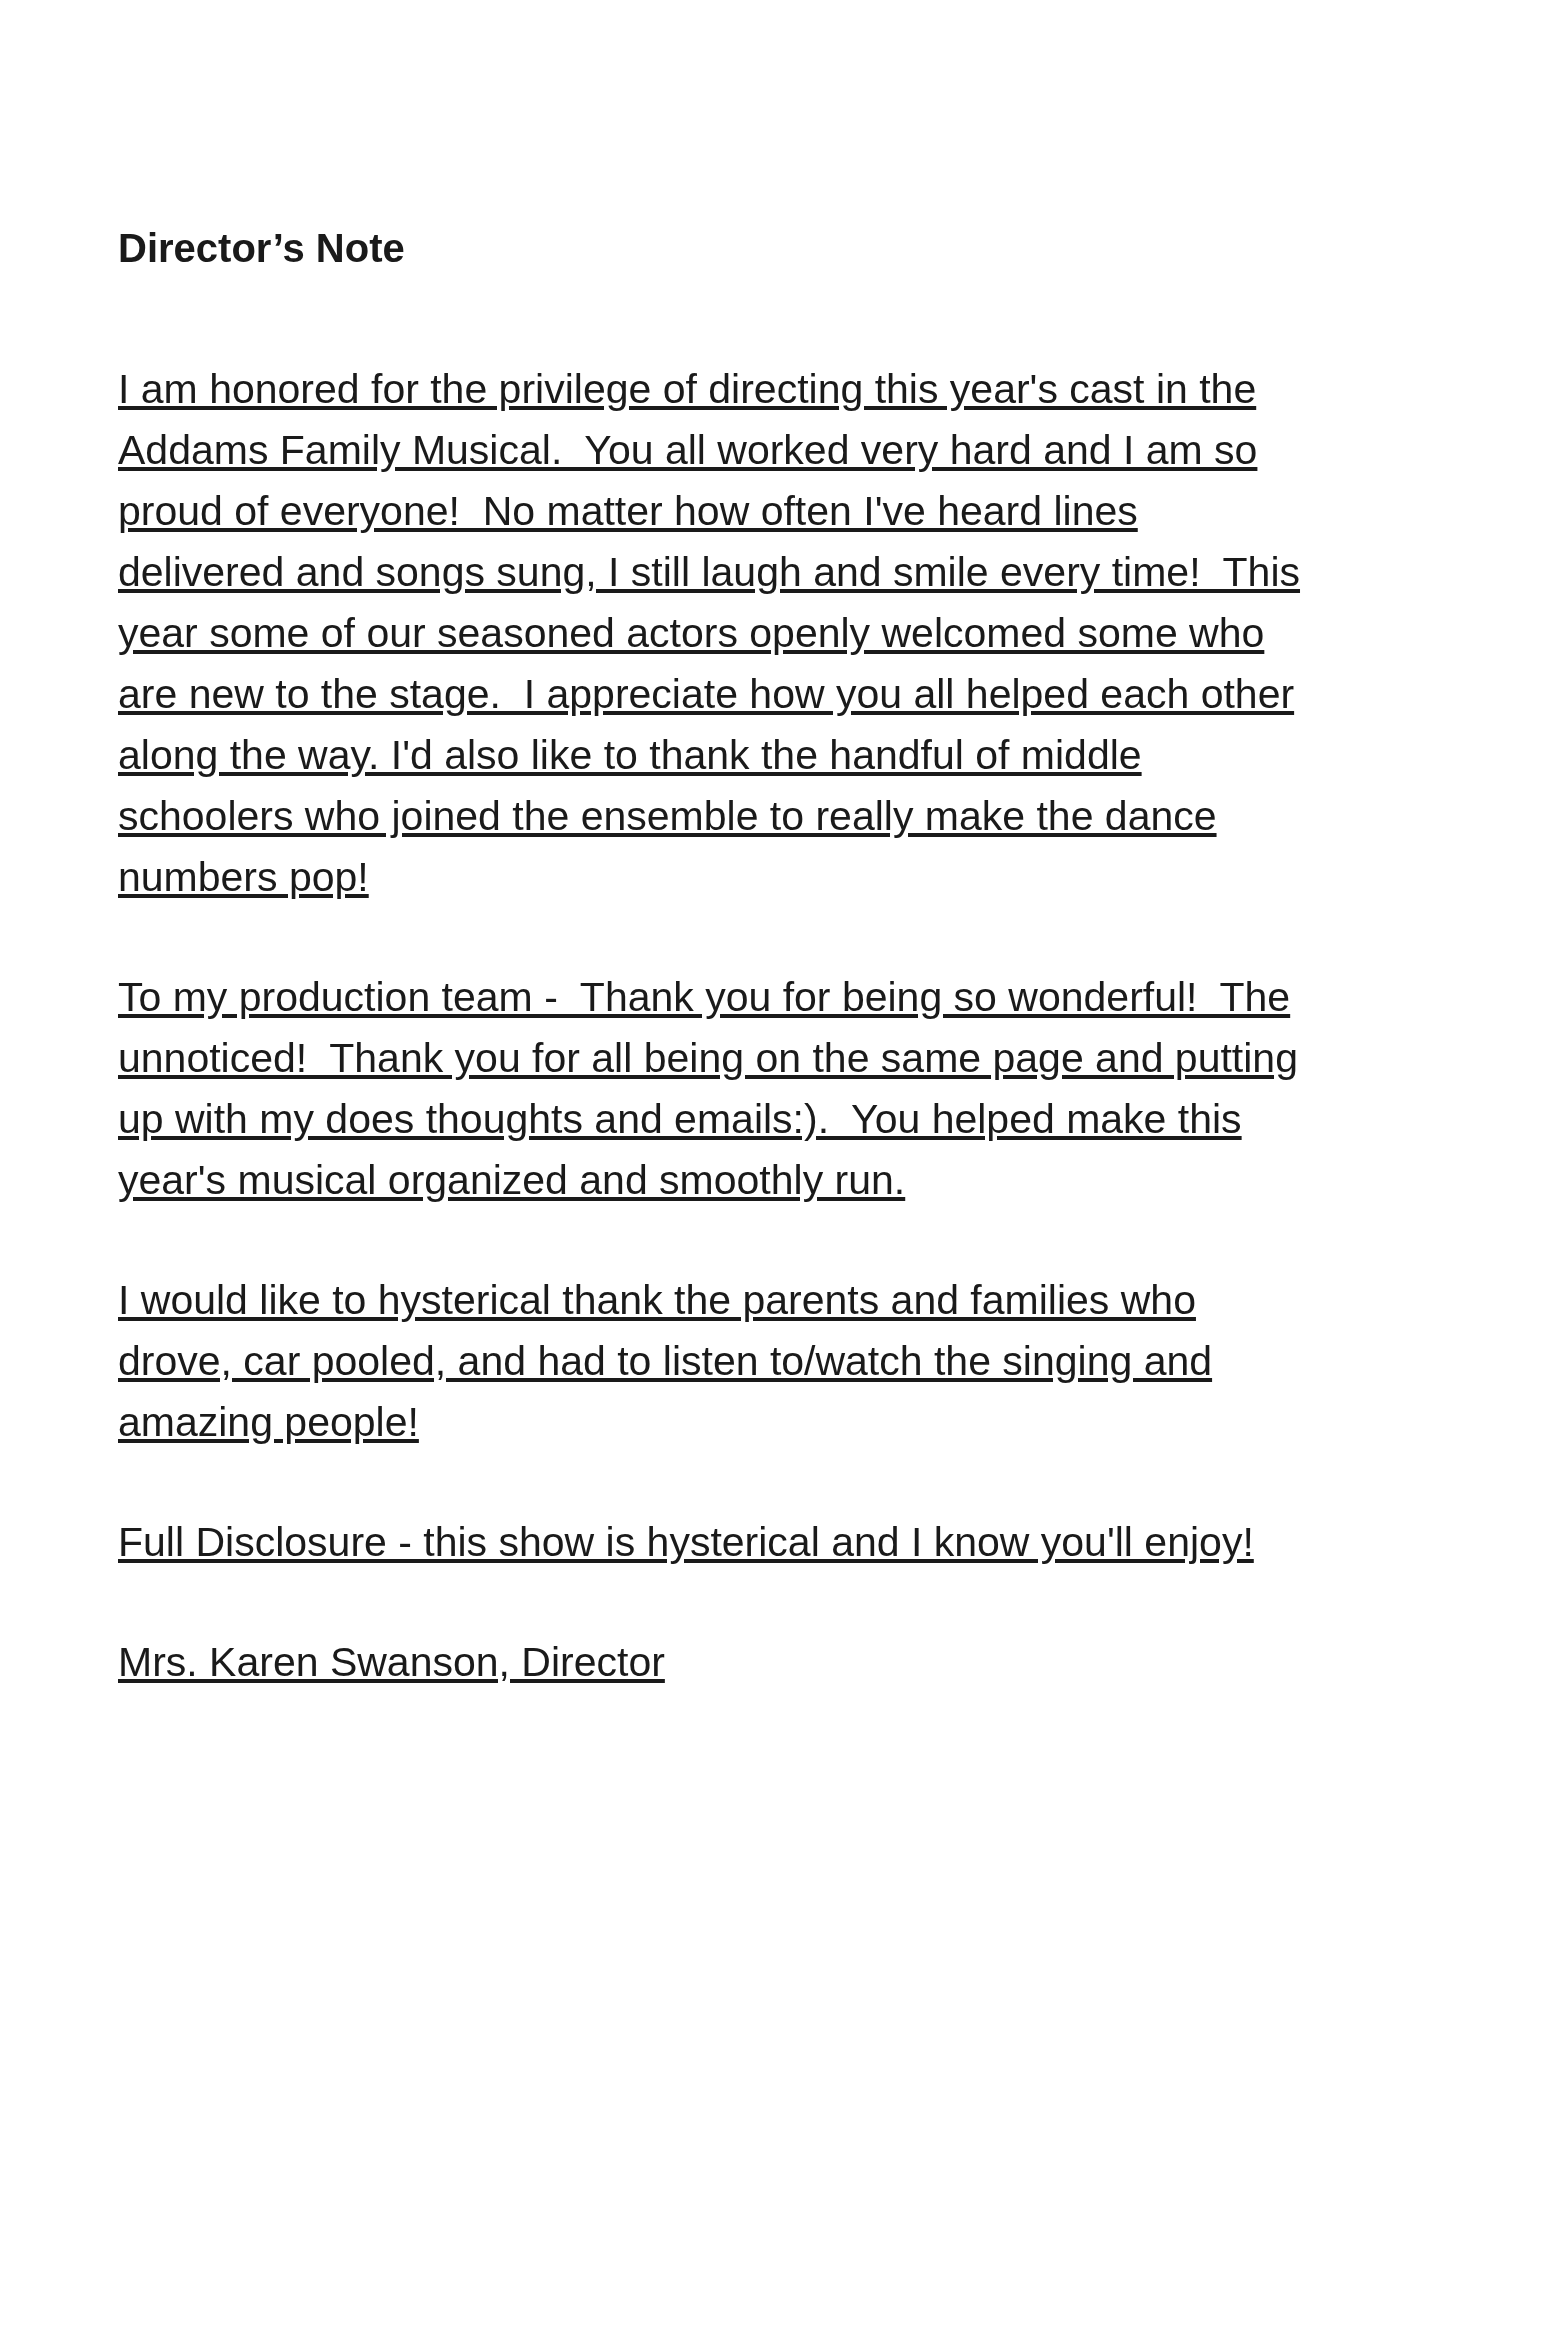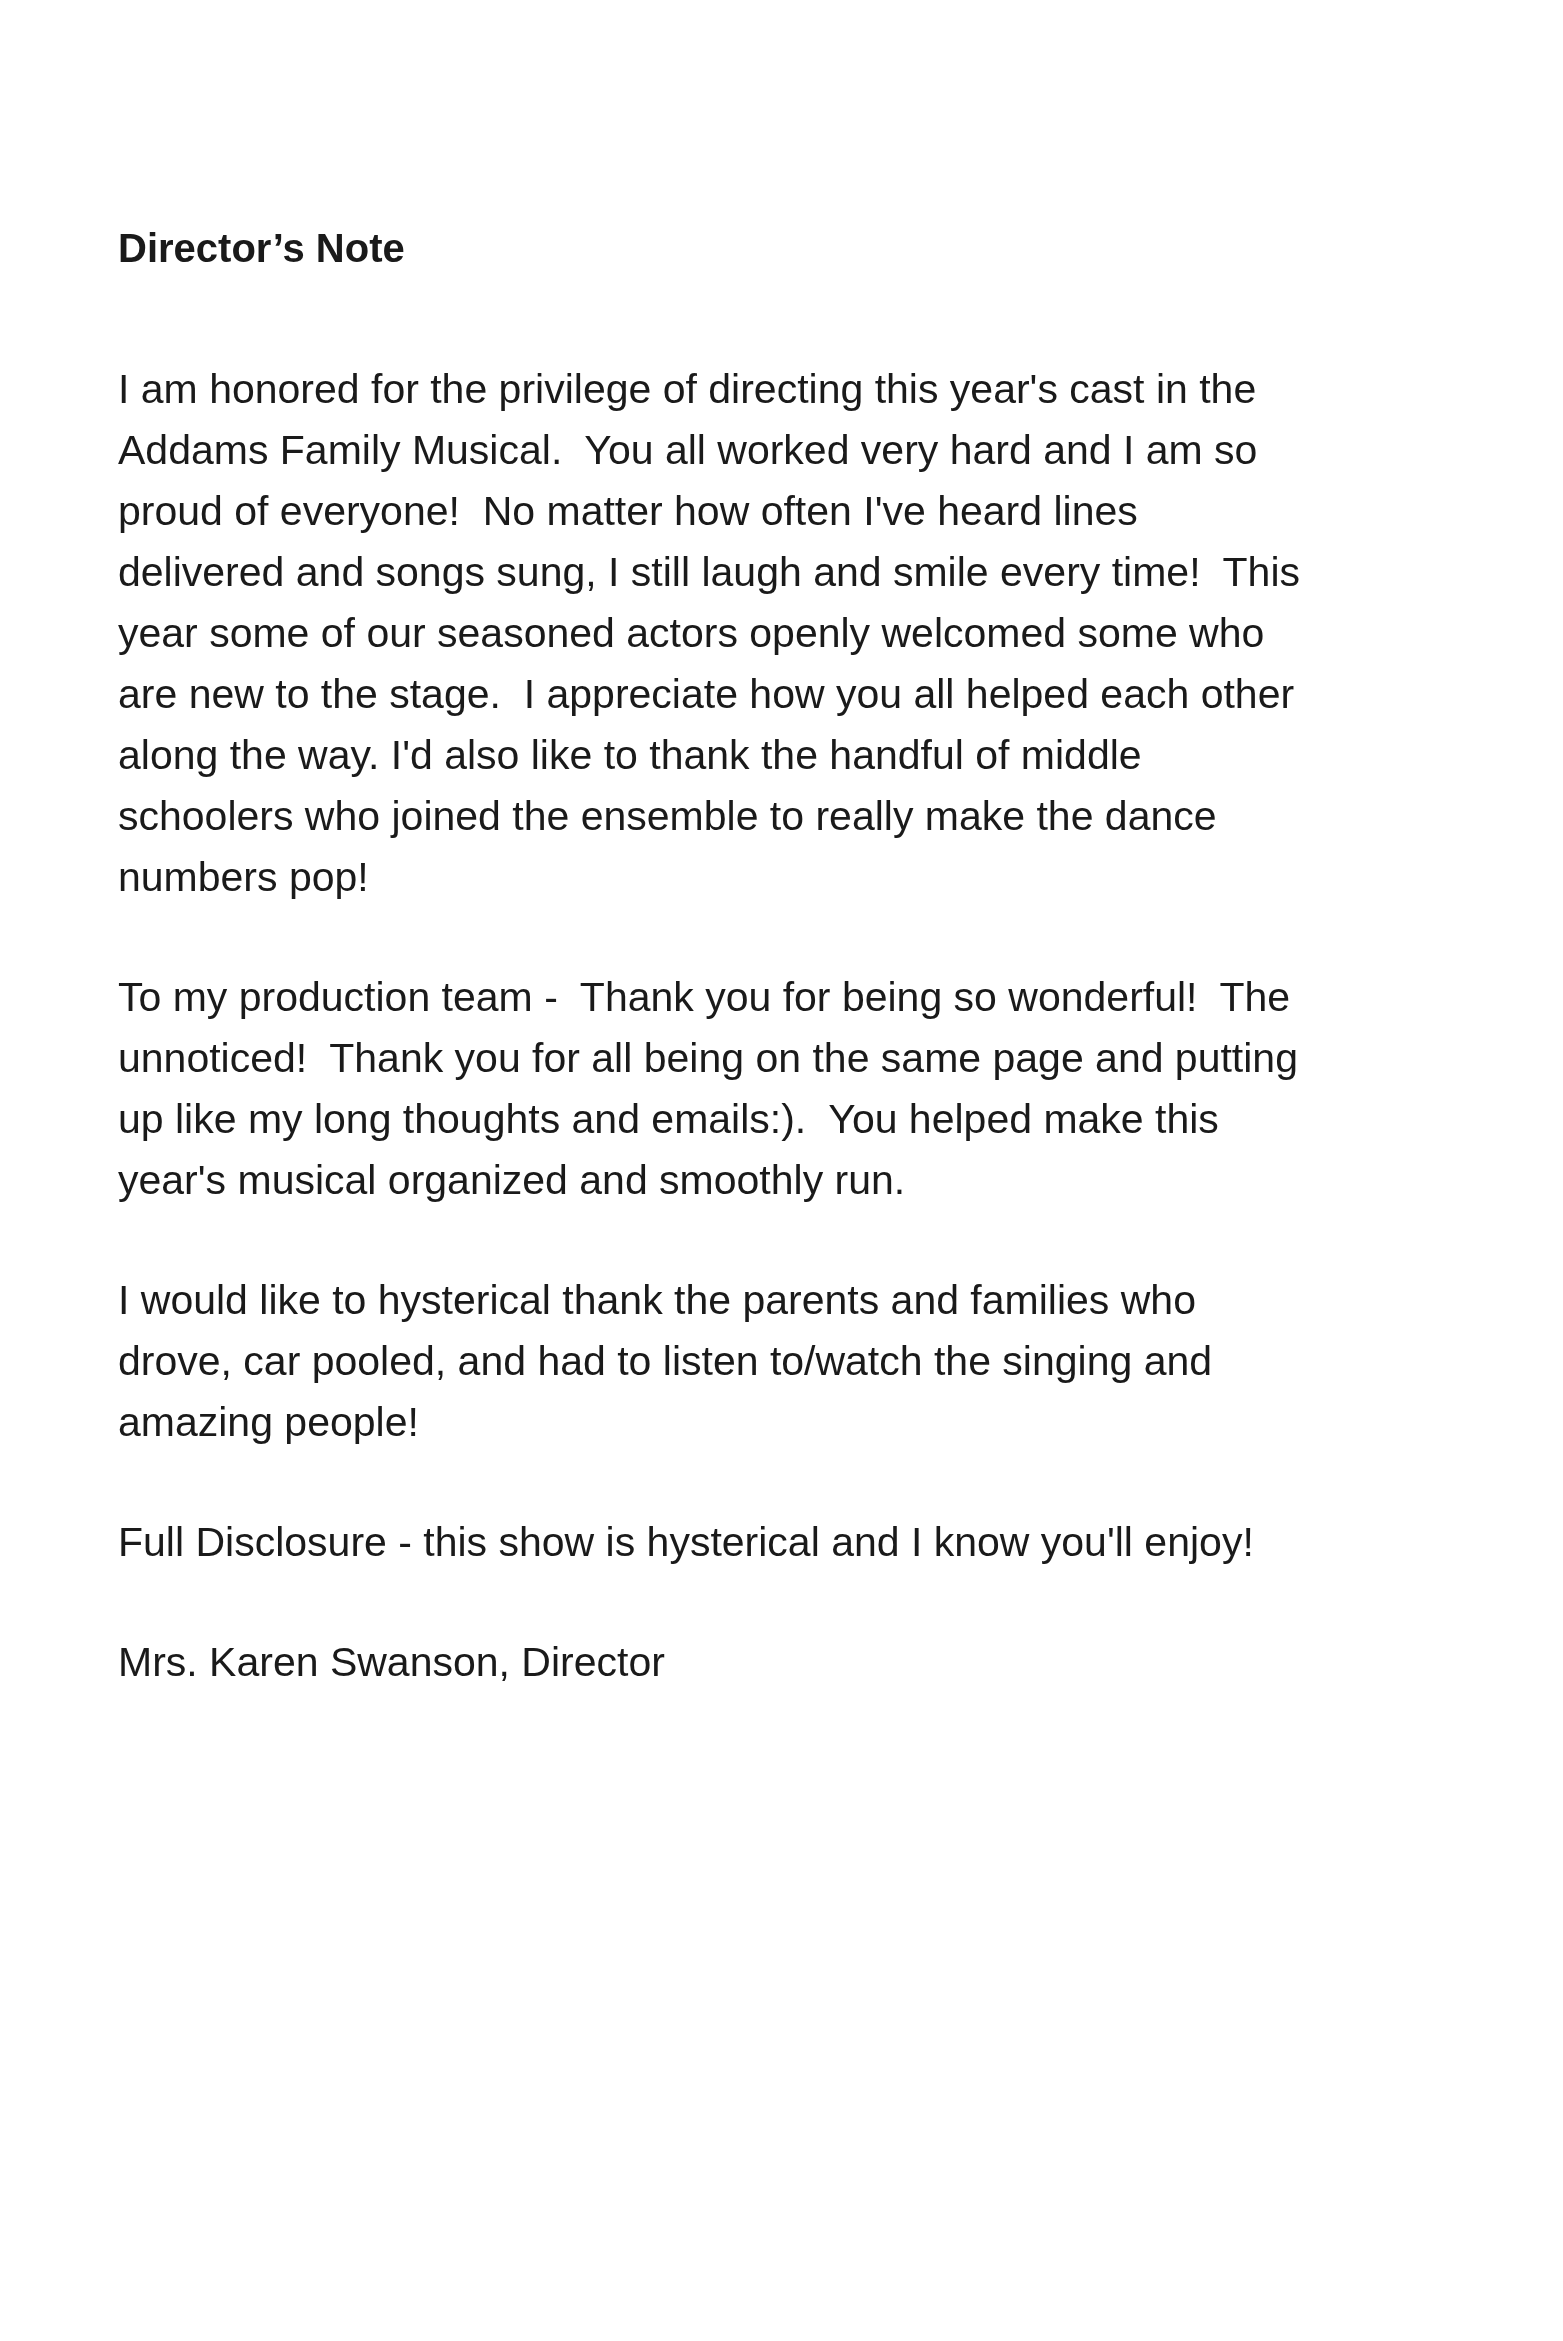--- a/index.html
+++ b/index.html
@@ -20,20 +20,21 @@
   }
   .doc-title {
     font-size: 40px;
     line-height: 62px;
     font-weight: 700;
     margin: 0 0 80px 0;
     white-space: pre;
   }
   .paragraph {
     margin: 0 0 59px 0;
+    text-decoration: underline;
   }
   .line {
     font-size: 41px;
     line-height: 61px;
     font-weight: 400;
     white-space: pre;
   }
 </style>
 </head>
 <body>
@@ -50,21 +51,21 @@
     <div class="line">year some of our seasoned actors openly welcomed some who</div>
     <div class="line">are new to the stage.  I appreciate how you all helped each other</div>
     <div class="line">along the way. I'd also like to thank the handful of middle</div>
     <div class="line">schoolers who joined the ensemble to really make the dance</div>
     <div class="line">numbers pop!</div>
   </div>
 
   <div class="paragraph">
     <div class="line">To my production team -  Thank you for being so wonderful!  The</div>
     <div class="line">unnoticed!  Thank you for all being on the same page and putting</div>
-    <div class="line">up like my long thoughts and emails:).  You helped make this</div>
+    <div class="line">up with my does thoughts and emails:).  You helped make this</div>
     <div class="line">year's musical organized and smoothly run.</div>
   </div>
 
   <div class="paragraph">
     <div class="line">I would like to hysterical thank the parents and families who</div>
     <div class="line">drove, car pooled, and had to listen to/watch the singing and</div>
     <div class="line">amazing people!</div>
   </div>
 
   <div class="paragraph">

